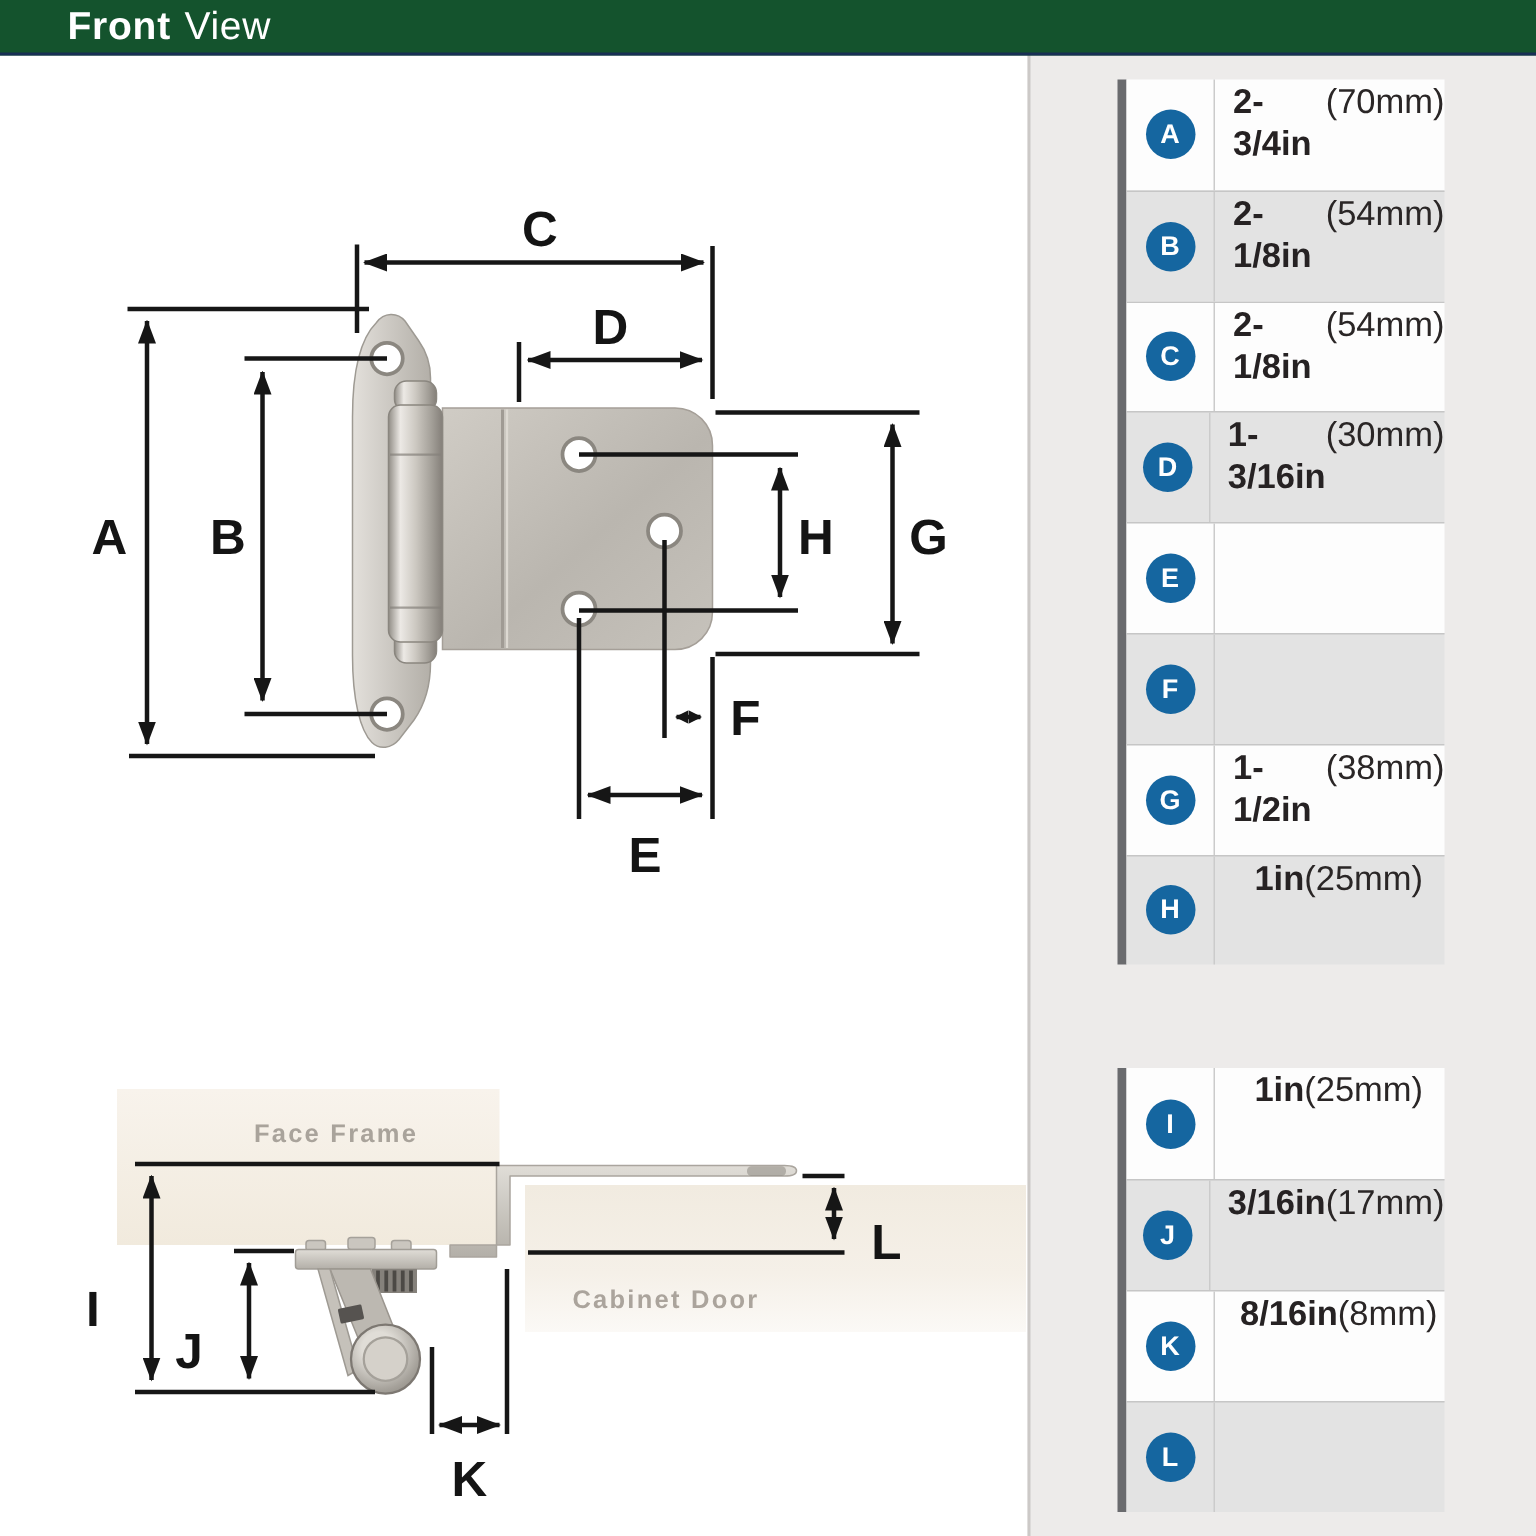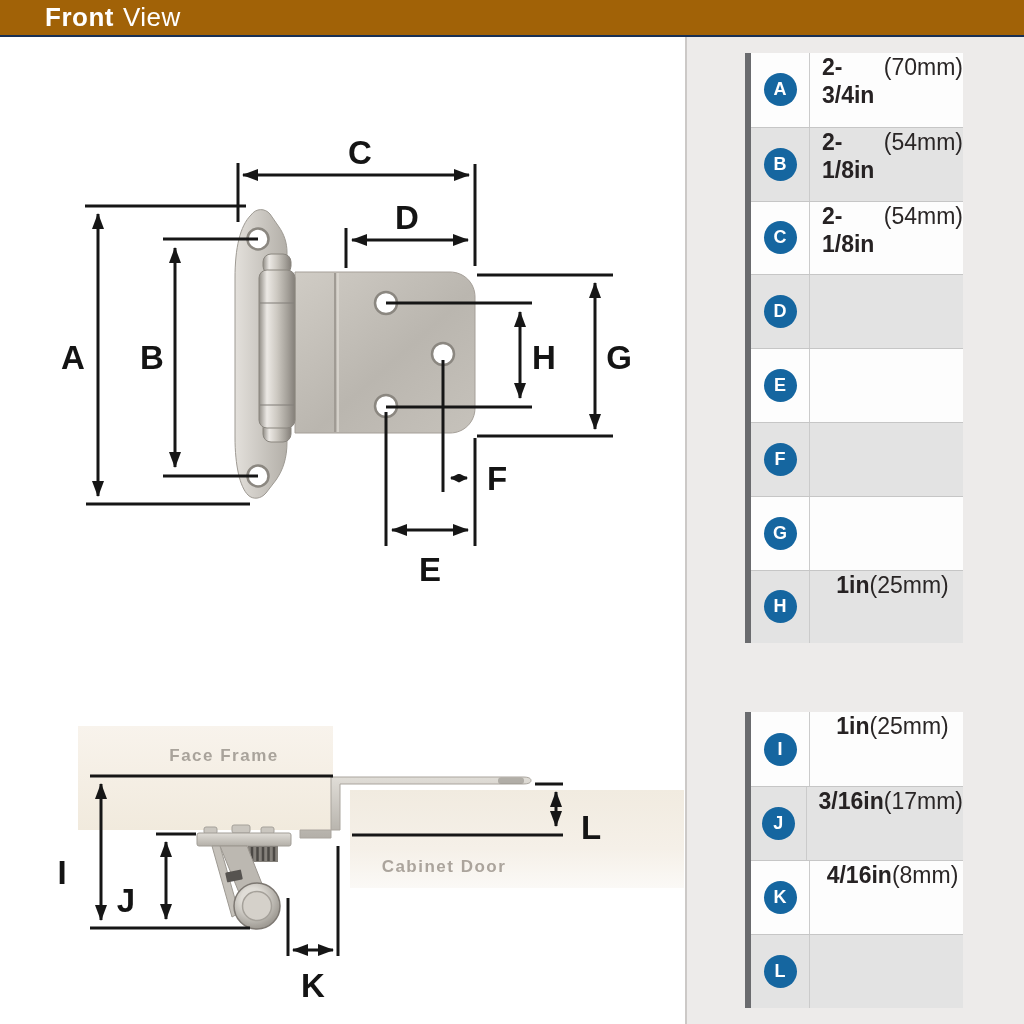--- a/index.html
+++ b/index.html
@@ -2,21 +2,21 @@
 <html><head>
 <meta charset="utf-8">
 <style>
   html,body{margin:0;padding:0;background:#ffffff;}
   #stage{position:relative;width:1024px;height:1024px;overflow:hidden;background:#ffffff;
          font-family:"Liberation Sans",sans-serif;}
   
   .panel{position:absolute;left:685px;top:0;width:339px;height:1024px;background:#edebea;
          border-left:2px solid #ccc9c7;box-sizing:border-box;z-index:0;}
   
-  .section-bar{position:absolute;left:0;width:1024px;height:37px;background:#a16207;
+  .section-bar{position:absolute;left:0;width:1024px;height:37px;background:#14532d;
                border-bottom:2px solid #182f54;box-sizing:border-box;color:#ffffff;
                font-size:26px;line-height:34px;padding-left:45px;z-index:3;letter-spacing:.5px;}
   #front-bar{top:0;}
   #top-bar{top:656px;}
   .bar-bold{font-weight:700;margin-right:9px;}
   .bar-light{font-weight:400;}
   
   .dim-table{position:absolute;left:745px;width:218px;border-left:6px solid #6a6b6e;
              box-sizing:border-box;z-index:2;}
   #front-table{top:53px;}
@@ -236,35 +236,43 @@
         </div>
       <div class="cell-value">
         <span class="val-in">2-1/8in</span>
         <span class="val-mm">(54mm)</span>
       </div>
     </div>
     <div class="row row-f">
       <div class="cell-badge">
           <span class="badge">D</span>
         </div>
+      <div class="cell-value">
+        <span class="val-in">1-3/16in</span>
+        <span class="val-mm">(30mm)</span>
+      </div>
     </div>
     <div class="row row-f">
       <div class="cell-badge">
           <span class="badge">E</span>
         </div>
     </div>
     <div class="row row-f">
       <div class="cell-badge">
           <span class="badge">F</span>
         </div>
     </div>
     <div class="row row-f">
       <div class="cell-badge">
           <span class="badge">G</span>
         </div>
+      <div class="cell-value">
+        <span class="val-in">1-1/2in</span>
+        <span class="val-mm">(38mm)</span>
+      </div>
     </div>
     <div class="row row-f">
       <div class="cell-badge">
           <span class="badge">H</span>
         </div>
       <div class="cell-value">
         <span class="val-in">1in</span>
         <span class="val-mm">(25mm)</span>
       </div>
     </div>
@@ -287,21 +295,21 @@
       <div class="cell-value">
         <span class="val-in">3/16in</span>
         <span class="val-mm">(17mm)</span>
       </div>
     </div>
     <div class="row row-t">
       <div class="cell-badge">
           <span class="badge">K</span>
         </div>
       <div class="cell-value">
-        <span class="val-in">4/16in</span>
+        <span class="val-in">8/16in</span>
         <span class="val-mm">(8mm)</span>
       </div>
     </div>
     <div class="row row-t">
       <div class="cell-badge">
           <span class="badge">L</span>
         </div>
     </div>
   </div>
 

